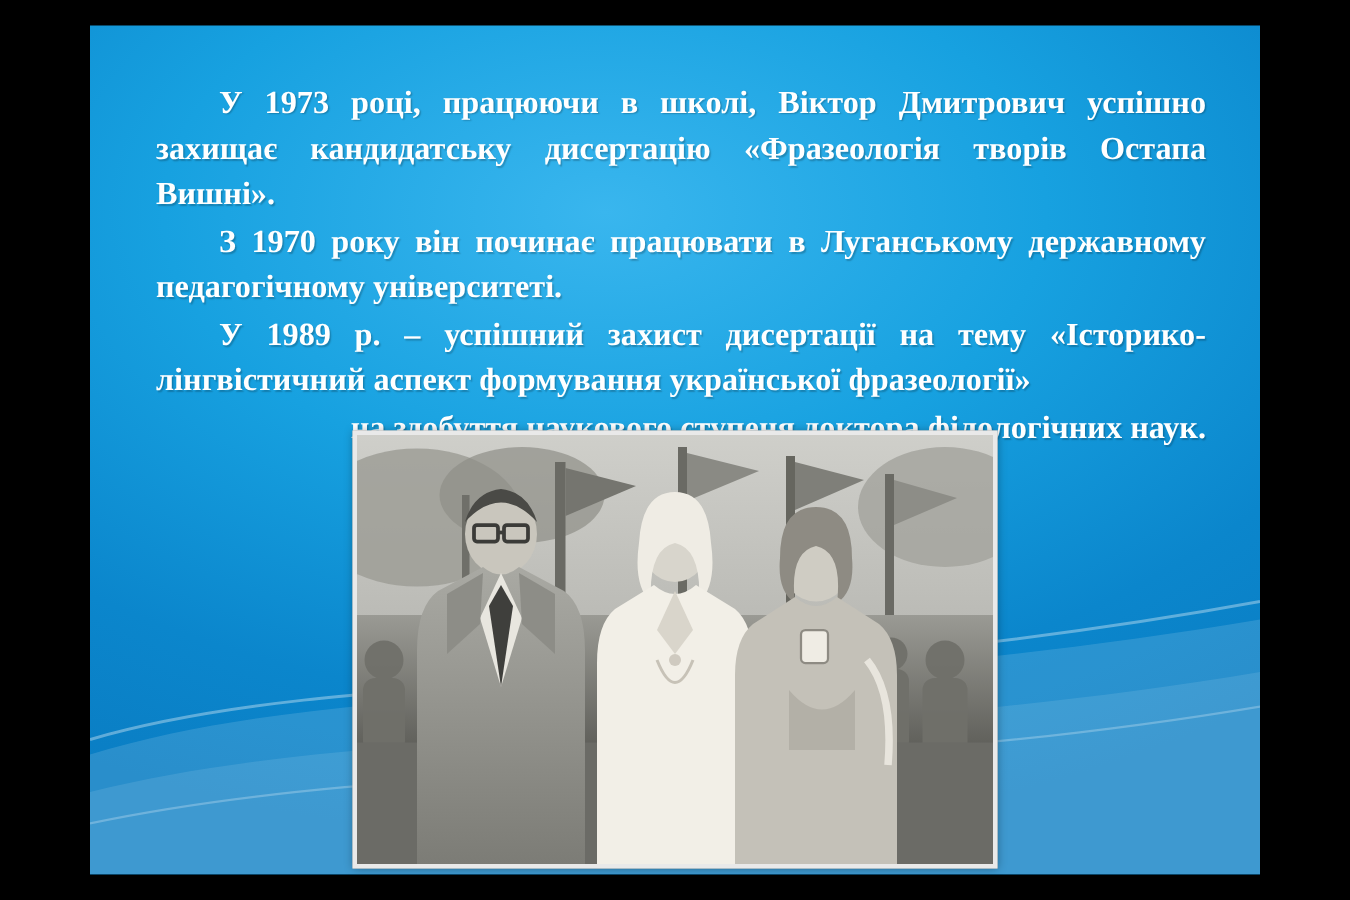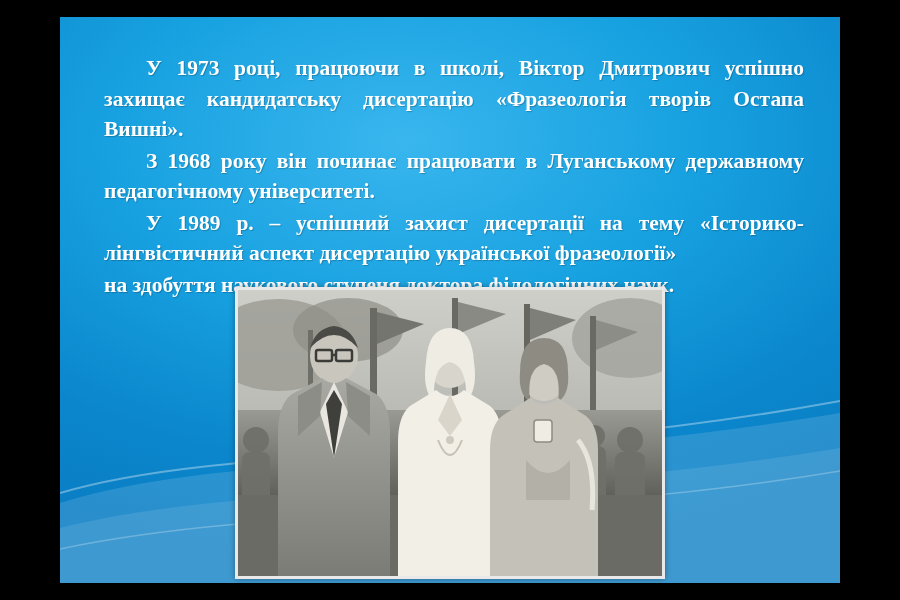--- a/index.html
+++ b/index.html
@@ -51,21 +51,21 @@
     text-shadow: 1px 1px 1px rgba(0,0,0,0.22);
   }
   .para {
     margin: 0 0 0 0;
     text-align: justify;
     text-justify: inter-word;
   }
   .para + .para { margin-top: 1px; }
   .indent { display: inline-block; width: 42px; }
   .bold { font-weight: bold; }
-  .lastline { text-align: left; }
+  .lastline { text-align: right; }
 
   .photo-wrap {
     position: absolute;
     left: 175px;
     top: 270px;
     width: 430px;
     height: 292px;
     border: 3px solid #e9e9e9;
     box-sizing: border-box;
     box-shadow: 0 0 6px rgba(0,0,0,0.35);
@@ -89,27 +89,27 @@
 
     <div class="text-block">
 
       <p class="para">
         <span class="indent"></span><span class="bold">У 1973 році, працюючи в школі, Віктор Дмитрович</span>
         <span class="bold">успішно захищає кандидатську дисертацію</span>
         <span class="bold">«Фразеологія творів Остапа Вишні».</span>
       </p>
 
       <p class="para">
-        <span class="indent"></span><span class="bold">З 1968 року він починає працювати в Луганському</span>
+        <span class="indent"></span><span class="bold">З 1970 року він починає працювати в Луганському</span>
         <span class="bold">державному педагогічному університеті.</span>
       </p>
 
       <p class="para">
         <span class="indent"></span><span class="bold">У 1989 р. – успішний захист дисертації на тему «Історико-</span>
-        <span class="bold">лінгвістичний аспект дисертацію української фразеології»</span>
+        <span class="bold">лінгвістичний аспект формування української фразеології»</span>
       </p>
       <p class="para lastline">
         <span class="bold">на здобуття наукового ступеня доктора філологічних наук.</span>
       </p>
     </div>
 
     <div class="photo-wrap">
       <svg class="photo-svg" viewBox="0 0 424 286" preserveAspectRatio="none">
         <defs>
           <linearGradient id="sky" x1="0" y1="0" x2="0" y2="1">

